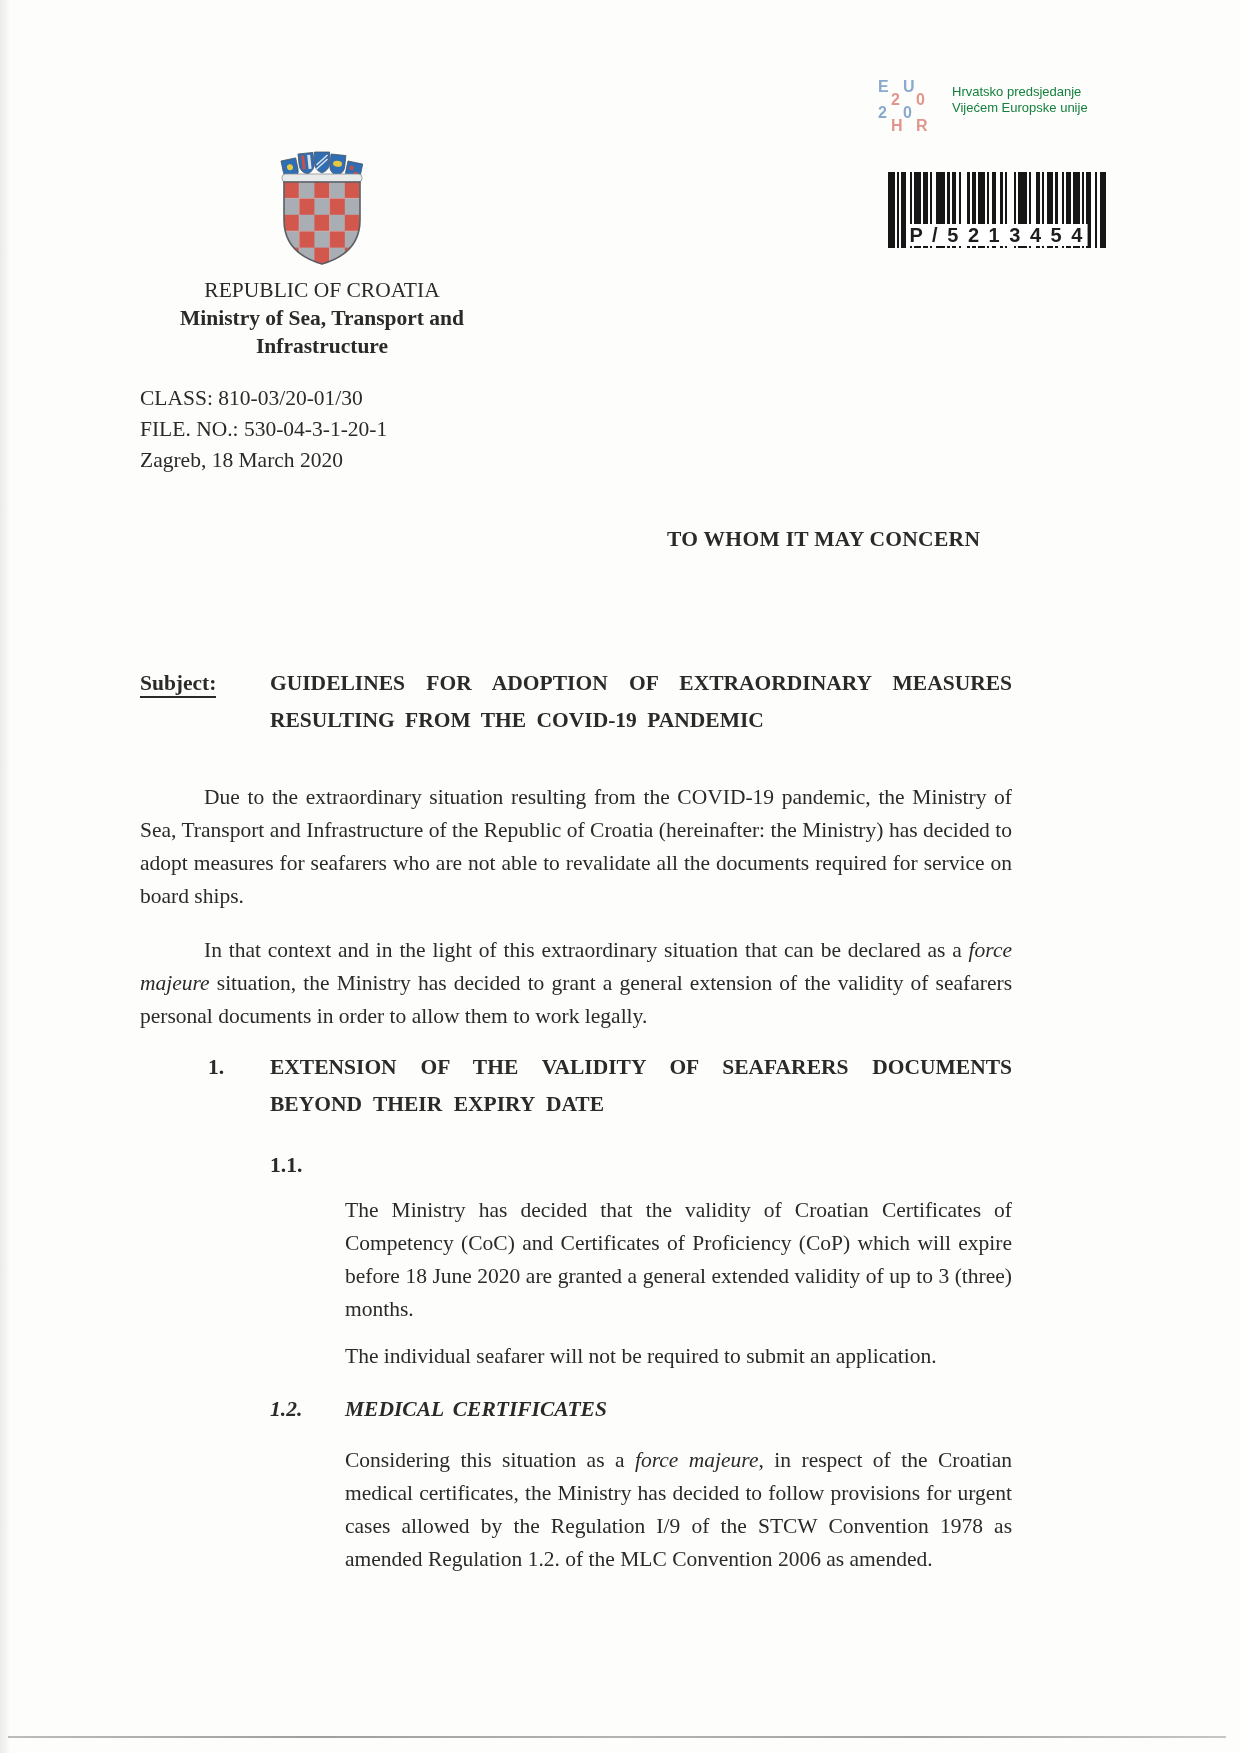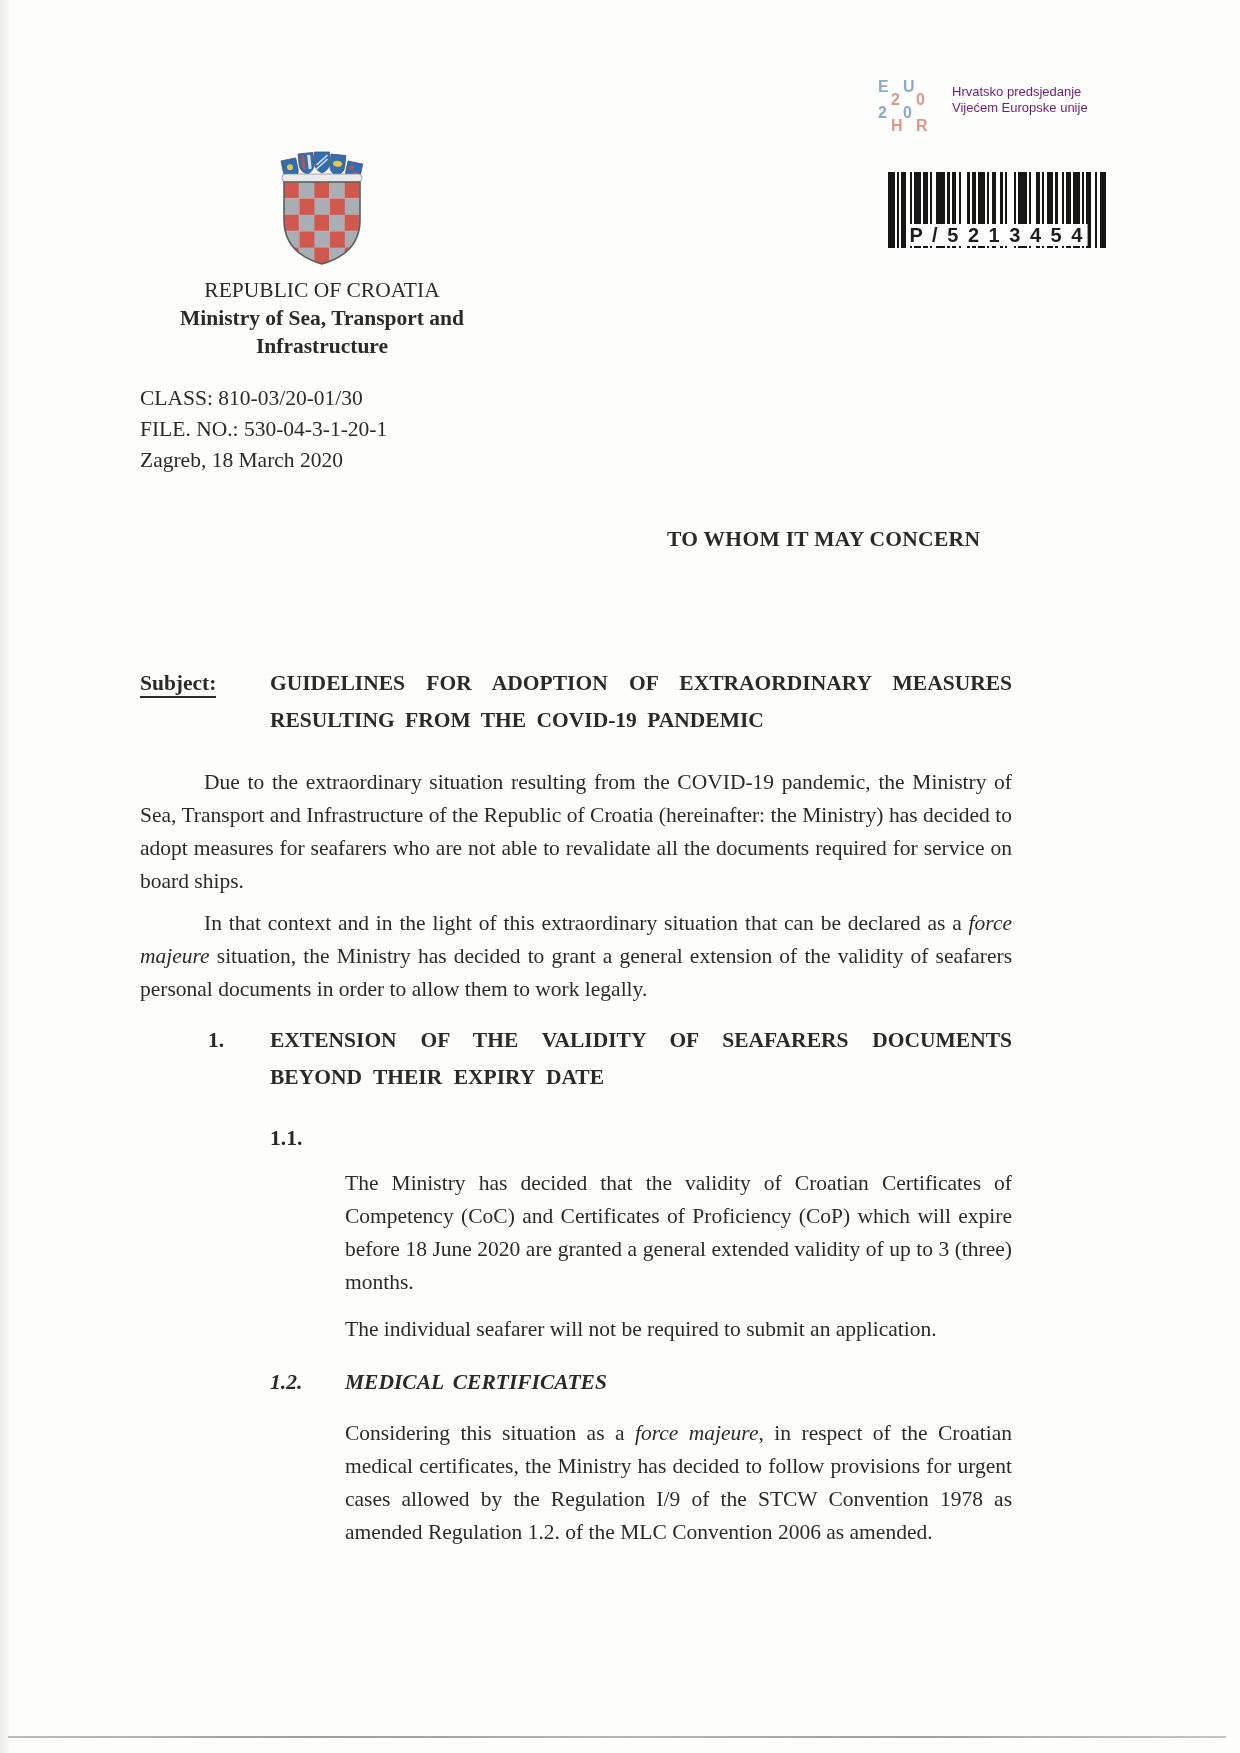--- a/index.html
+++ b/index.html
@@ -15,21 +15,21 @@
 
   
   .eu-logo{position:absolute;left:878px;top:79px;width:64px;height:56px;
     font-family:"Liberation Sans",sans-serif;font-weight:bold;font-size:16px;}
   .eu-logo span{position:absolute;line-height:1;}
   .eu-l1{left:0;top:0}.eu-l2{left:25px;top:0}
   .eu-l3{left:13px;top:13px}.eu-l4{left:38px;top:13px}
   .eu-l5{left:0;top:26px}.eu-l6{left:25px;top:26px}
   .eu-l7{left:13px;top:39px}.eu-l8{left:38px;top:39px}
   .eu-caption{position:absolute;left:952px;top:84px;
-    font-family:"Liberation Sans",sans-serif;font-size:13px;line-height:16px;color:#701a75;}
+    font-family:"Liberation Sans",sans-serif;font-size:13px;line-height:16px;color:#15803d;}
 
   
   .coat{position:absolute;left:276px;top:146px;}
   .header-text{position:absolute;left:172px;top:276px;width:300px;text-align:center;}
   .country{font-size:21.5px;line-height:28px;}
   .ministry{font-size:21.5px;line-height:28px;font-weight:bold;}
 
   
   .barcode{position:absolute;left:888px;top:172px;width:218px;height:76px;}
   .barcode-bars{display:flex;width:100%;height:100%;}
@@ -46,22 +46,22 @@
   
   .salutation{position:absolute;left:667px;top:527px;font-size:21.5px;font-weight:bold;letter-spacing:.3px;}
 
   
   .body-flow{position:absolute;left:140px;top:665px;width:872px;font-size:21.5px;line-height:33px;}
   .subject-row{display:flex;line-height:37px;}
   .subject-label-col{width:130px;flex:0 0 130px;font-weight:bold;}
   .subject-label-col span{border-bottom:2px solid #2a2a29;padding-bottom:1px;}
   .subject-title{flex:1;font-weight:bold;text-align:justify;word-spacing:5px;}
   .para{text-align:justify;text-indent:64px;margin:0;}
-  .p1{margin-top:27px;}
-  .p2{margin-top:9px;}
+  .p1{margin-top:42px;}
+  .p2{margin-top:21px;}
   .sec-row{display:flex;font-weight:bold;line-height:37px;}
   .s1-row{margin-top:16px;padding-left:68px;}
   .s1-num{width:62px;flex:0 0 62px;}
   .s1-title{flex:1;text-align:justify;word-spacing:6px;}
   .sub-row{margin-top:24px;padding-left:130px;}
   .sub-num{width:75px;flex:0 0 75px;}
   .sub-title{flex:1;text-align:justify;word-spacing:4px;}
   .sub-para{margin:0 0 0 205px;text-align:justify;}
   .s11-p1{margin-top:10px;}
   .s11-p2{margin-top:14px;}

